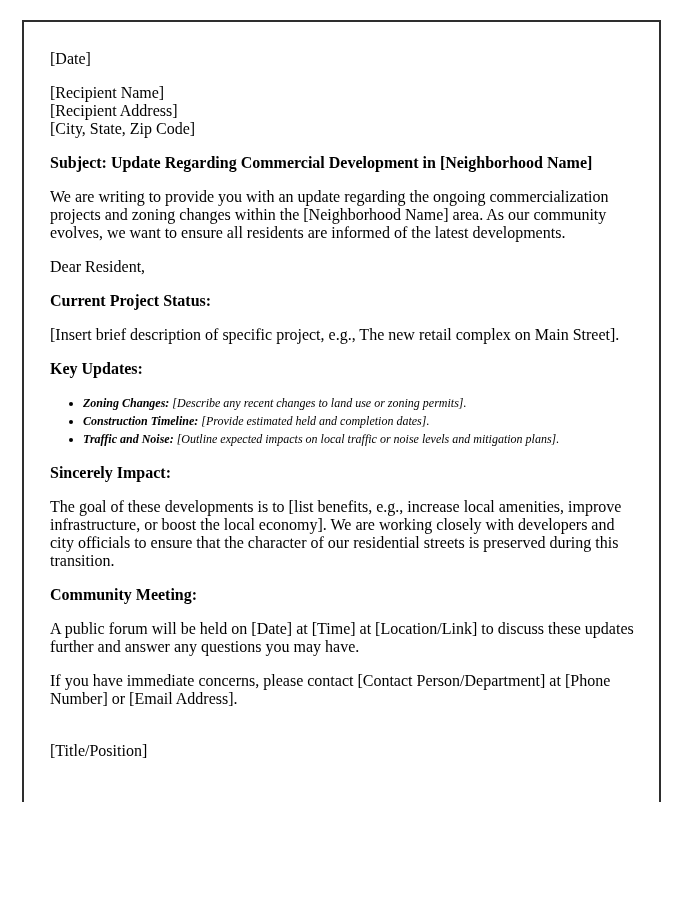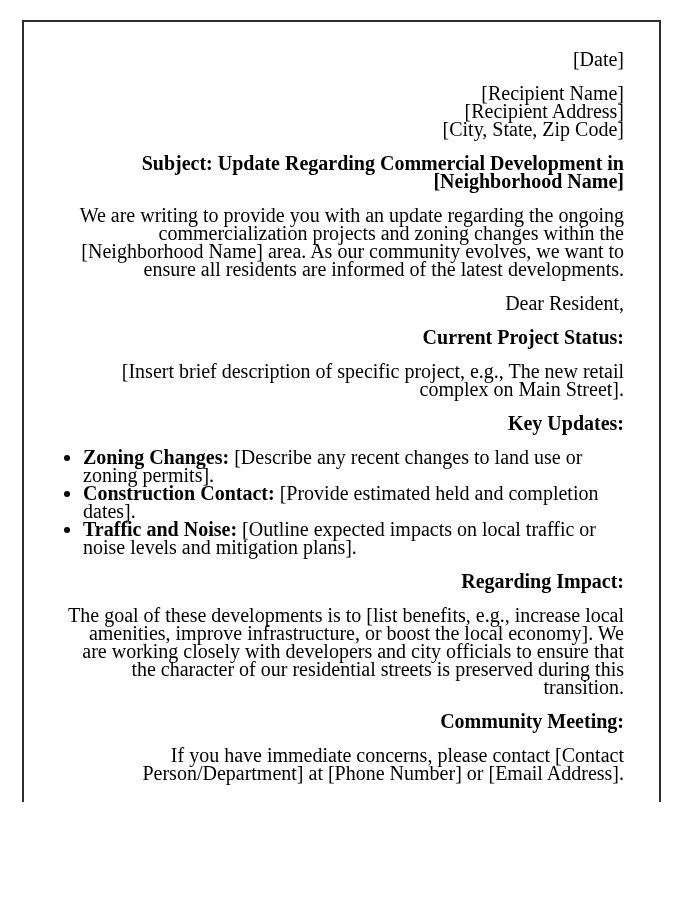--- a/index.html
+++ b/index.html
@@ -22,36 +22,36 @@
     width: 639px;
     height: 782px;
     box-sizing: border-box;
     border: 2px solid #2e2e2e;
     border-bottom: none;
     background: #ffffff;
     padding: 28px 19px 0 26px;
     overflow: hidden;
   }
   .paper p {
-    margin: 16px 16px;
-    font-size: 20px;
+    margin: 16px 0;
+    font-size: 16px;
     line-height: 18px;
-    text-align: right;
   }
   .paper p:first-child {
     margin-top: 0;
   }
   .bold, .heading {
     font-weight: bold;
   }
   ul.updates-list {
     margin: 16px 0;
     padding-left: 33px;
-    font-size: 20px;
+    font-size: 12px;
     line-height: 18px;
+    font-style: italic;
   }
   ul.updates-list li {
     list-style: disc outside;
   }
 </style>
 </head>
 <body>
 
 <div class="paper">
 
@@ -70,30 +70,31 @@
   <p>Dear Resident,</p>
 
   <p class="heading">Current Project Status:</p>
 
   <p>[Insert brief description of specific project, e.g., The new retail complex on Main Street].</p>
 
   <p class="heading">Key Updates:</p>
 
   <ul class="updates-list">
     <li><span class="bold">Zoning Changes:</span><span> [Describe any recent changes to land use or zoning permits].</span></li>
-    <li><span class="bold">Construction Contact:</span><span> [Provide estimated held and completion dates].</span></li>
+    <li><span class="bold">Construction Timeline:</span><span> [Provide estimated held and completion dates].</span></li>
     <li><span class="bold">Traffic and Noise:</span><span> [Outline expected impacts on local traffic or noise levels and mitigation plans].</span></li>
   </ul>
 
-  <p class="heading">Regarding Impact:</p>
+  <p class="heading">Sincerely Impact:</p>
 
   <p>The goal of these developments is to [list benefits, e.g., increase local amenities, improve infrastructure, or boost the local economy]. We are working closely with developers and city officials to ensure that the character of our residential streets is preserved during this transition.</p>
 
   <p class="heading">Community Meeting:</p>
 
+  <p>A public forum will be held on [Date] at [Time] at [Location/Link] to discuss these updates further and answer any questions you may have.</p>
 
   <p>If you have immediate concerns, please contact [Contact Person/Department] at [Phone Number] or [Email Address].</p>
 
 
   <p>
     <br>
     <span>[Title/Position]</span>
   </p>
 
 </div>

